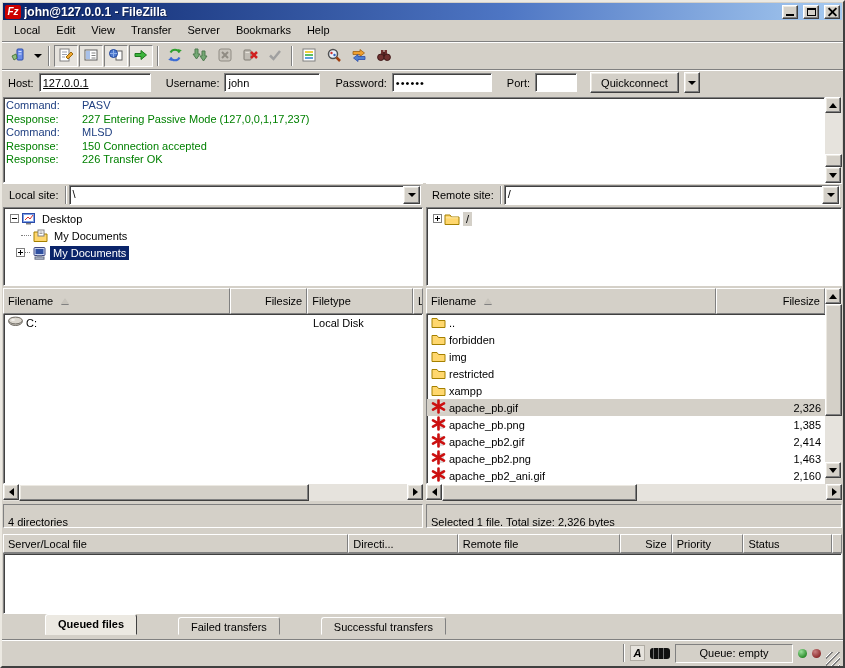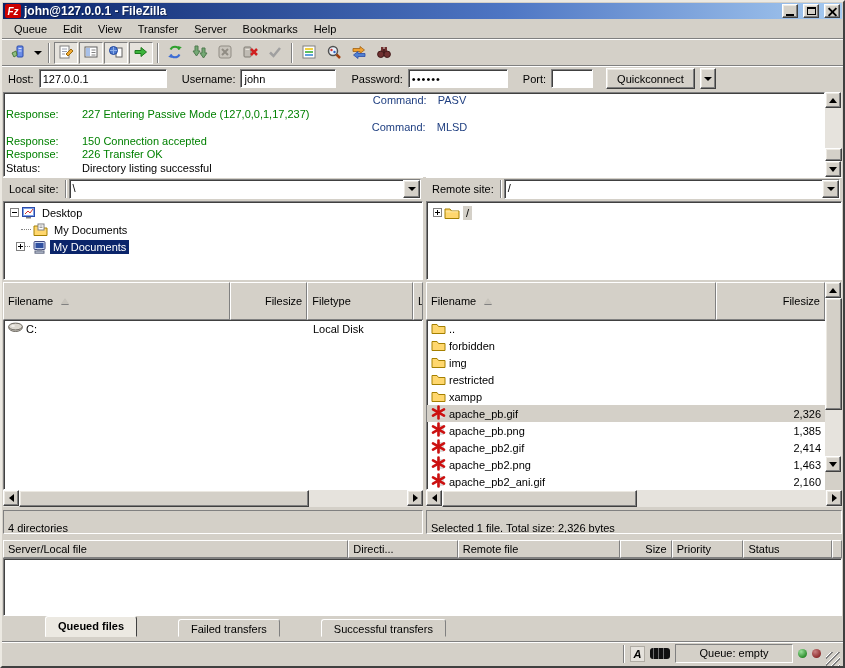--- a/index.html
+++ b/index.html
@@ -56,21 +56,21 @@
     display:flex; align-items:center; padding:0 6px; gap:5px; }
   .quickbar label { white-space:nowrap; }
   .qinput { height:19px; font:11px "Liberation Sans",sans-serif; padding:1px 3px; outline:none; }
   .qc-btn { height:21px; padding:0 10px; font:11px "Liberation Sans",sans-serif; }
   .qc-arrow { width:16px; height:21px; display:flex; align-items:center; justify-content:center; }
 
   
   .logwrap { height:89px; margin:1px 1px 0 1px; display:flex; }
   .logview { flex:1; padding:1px 2px; overflow:hidden; line-height:13.5px; white-space:nowrap; }
   .log-label { display:inline-block; width:76px; }
-  .log-line.cmd { color:#1F3F81;text-align:center; }
+  .log-line.cmd { color:#1F3F81; }
   .log-line.resp { color:#008000; }
   .log-line.status { color:#000; }
 
   
   .vscroll { width:17px; display:flex; flex-direction:column; background:#E6E3DD; }
   .hscroll { height:17px; display:flex; background:#E6E3DD; }
   .sbtn { width:16px; height:16px; flex:0 0 auto; display:flex; align-items:center; justify-content:center; }
   .sthumb { flex:0 0 auto; }
   .tri-up { width:0;height:0;border-left:4px solid transparent;border-right:4px solid transparent;border-bottom:5px solid #000; }
   .tri-dn { width:0;height:0;border-left:4px solid transparent;border-right:4px solid transparent;border-top:5px solid #000; }
@@ -94,21 +94,21 @@
   .expander { width:9px; height:9px; background:#fff; border:1px solid #808080; position:relative; flex:0 0 auto; }
   .expander::before { content:""; position:absolute; left:1px; right:1px; top:3px; height:1px; background:#000; }
   .expander.plus::after { content:""; position:absolute; top:1px; bottom:1px; left:3px; width:1px; background:#000; }
   .connector { width:10px; border-top:1px dotted #808080; flex:0 0 auto; }
   .ticon { margin:0 3px 0 2px; flex:0 0 auto; display:flex; }
   .tlabel { padding:1px 3px; }
   .tlabel.sel { background:#0A246A; color:#fff; }
   .tlabel.sel-in { background:#D4D0C8; }
 
   
-  .listhdr { height:38px; display:flex; background:#6d28d9; }
+  .listhdr { height:26px; display:flex; background:#6d28d9; }
   .listbody { background:#fff; overflow:hidden; position:relative; }
   .lrow { height:17px; display:flex; align-items:center; white-space:nowrap; }
   .lrow.sel-in { background:#D4D0C8; }
   .cell { overflow:hidden; white-space:nowrap; padding:0 4px; display:flex; align-items:center; gap:3px; }
   .cell.r { justify-content:flex-end; }
   .sort-asc { width:0; height:0; border-left:4px solid transparent; border-right:4px solid transparent;
     border-bottom:6px solid #C8C4BC; margin-left:8px; filter:drop-shadow(0 1px 0 #808080); }
   .statusline { height:21px; margin-top:3px; padding:11px 4px; white-space:nowrap; overflow:hidden; }
 
   
@@ -151,21 +151,21 @@
       </span>
     <span class="winbtn btn3d">
         <span class="g-max"></span>
       </span>
     <span class="winbtn btn3d">
         <span class="g-close"></span>
       </span>
   </div>
 
   <div class="menubar">
-    <span class="menu-item">Queue</span>
+    <span class="menu-item">Local</span>
     <span class="menu-item">Edit</span>
     <span class="menu-item">View</span>
     <span class="menu-item">Transfer</span>
     <span class="menu-item">Server</span>
     <span class="menu-item">Bookmarks</span>
     <span class="menu-item">Help</span>
   </div>
 
   <div class="toolbar">
     <span class="tbtn">
@@ -272,41 +272,40 @@
             <rect x="8.5" y="3" width="2.5" height="4" fill="#703030"></rect>
             <rect x="6.8" y="5" width="2.4" height="4" fill="#502020"></rect>
             <circle cx="4.8" cy="10.3" r="3.2" fill="#703030" stroke="#401818"></circle>
             <circle cx="11.2" cy="10.3" r="3.2" fill="#703030" stroke="#401818"></circle>
           </svg></span>
     </span>
   </div>
 
   <div class="quickbar">
     <label>Host:</label>
-    <input class="qinput sunkw" style="width: 128px;" value="127.0.0.1">
+    <input class="qinput sunkw" style="width: 112px; text-decoration: underline;" value="127.0.0.1">
     <label style="margin-left:10px">Username:</label>
     <input class="qinput sunkw" style="width: 96px;" value="john">
     <label style="margin-left:10px">Password:</label>
     <input class="qinput sunkw" style="width: 100px; letter-spacing: 1px;" value="••••••">
     <label style="margin-left:10px">Port:</label>
     <input class="qinput sunkw" style="width: 42px;" value="">
     <button class="qc-btn btn3d" style="margin-left:8px">Quickconnect</button>
     <span class="qc-arrow btn3d">
         <span class="tri-d"></span>
       </span>
   </div>
 
   <div class="logwrap">
     <div class="logview sunkw">
       <div class="log-line cmd"><span class="log-label">Command:</span><span>PASV</span></div>
       <div class="log-line resp"><span class="log-label">Response:</span><span>227 Entering Passive Mode (127,0,0,1,17,237)</span></div>
       <div class="log-line cmd"><span class="log-label">Command:</span><span>MLSD</span></div>
       <div class="log-line resp"><span class="log-label">Response:</span><span>150 Connection accepted</span></div>
       <div class="log-line resp"><span class="log-label">Response:</span><span>226 Transfer OK</span></div>
-      <div class="log-line status"><span class="log-label">Status:</span><span>Directory listing successful</span></div>
     </div>
     <div class="vscroll">
       <span class="sbtn btn3d">
           <span class="tri-up"></span>
         </span>
       <span style="flex:1"></span>
       <span class="sthumb btn3d" style="height:13px"></span>
       <span class="sbtn btn3d">
           <span class="tri-dn"></span>
         </span>

